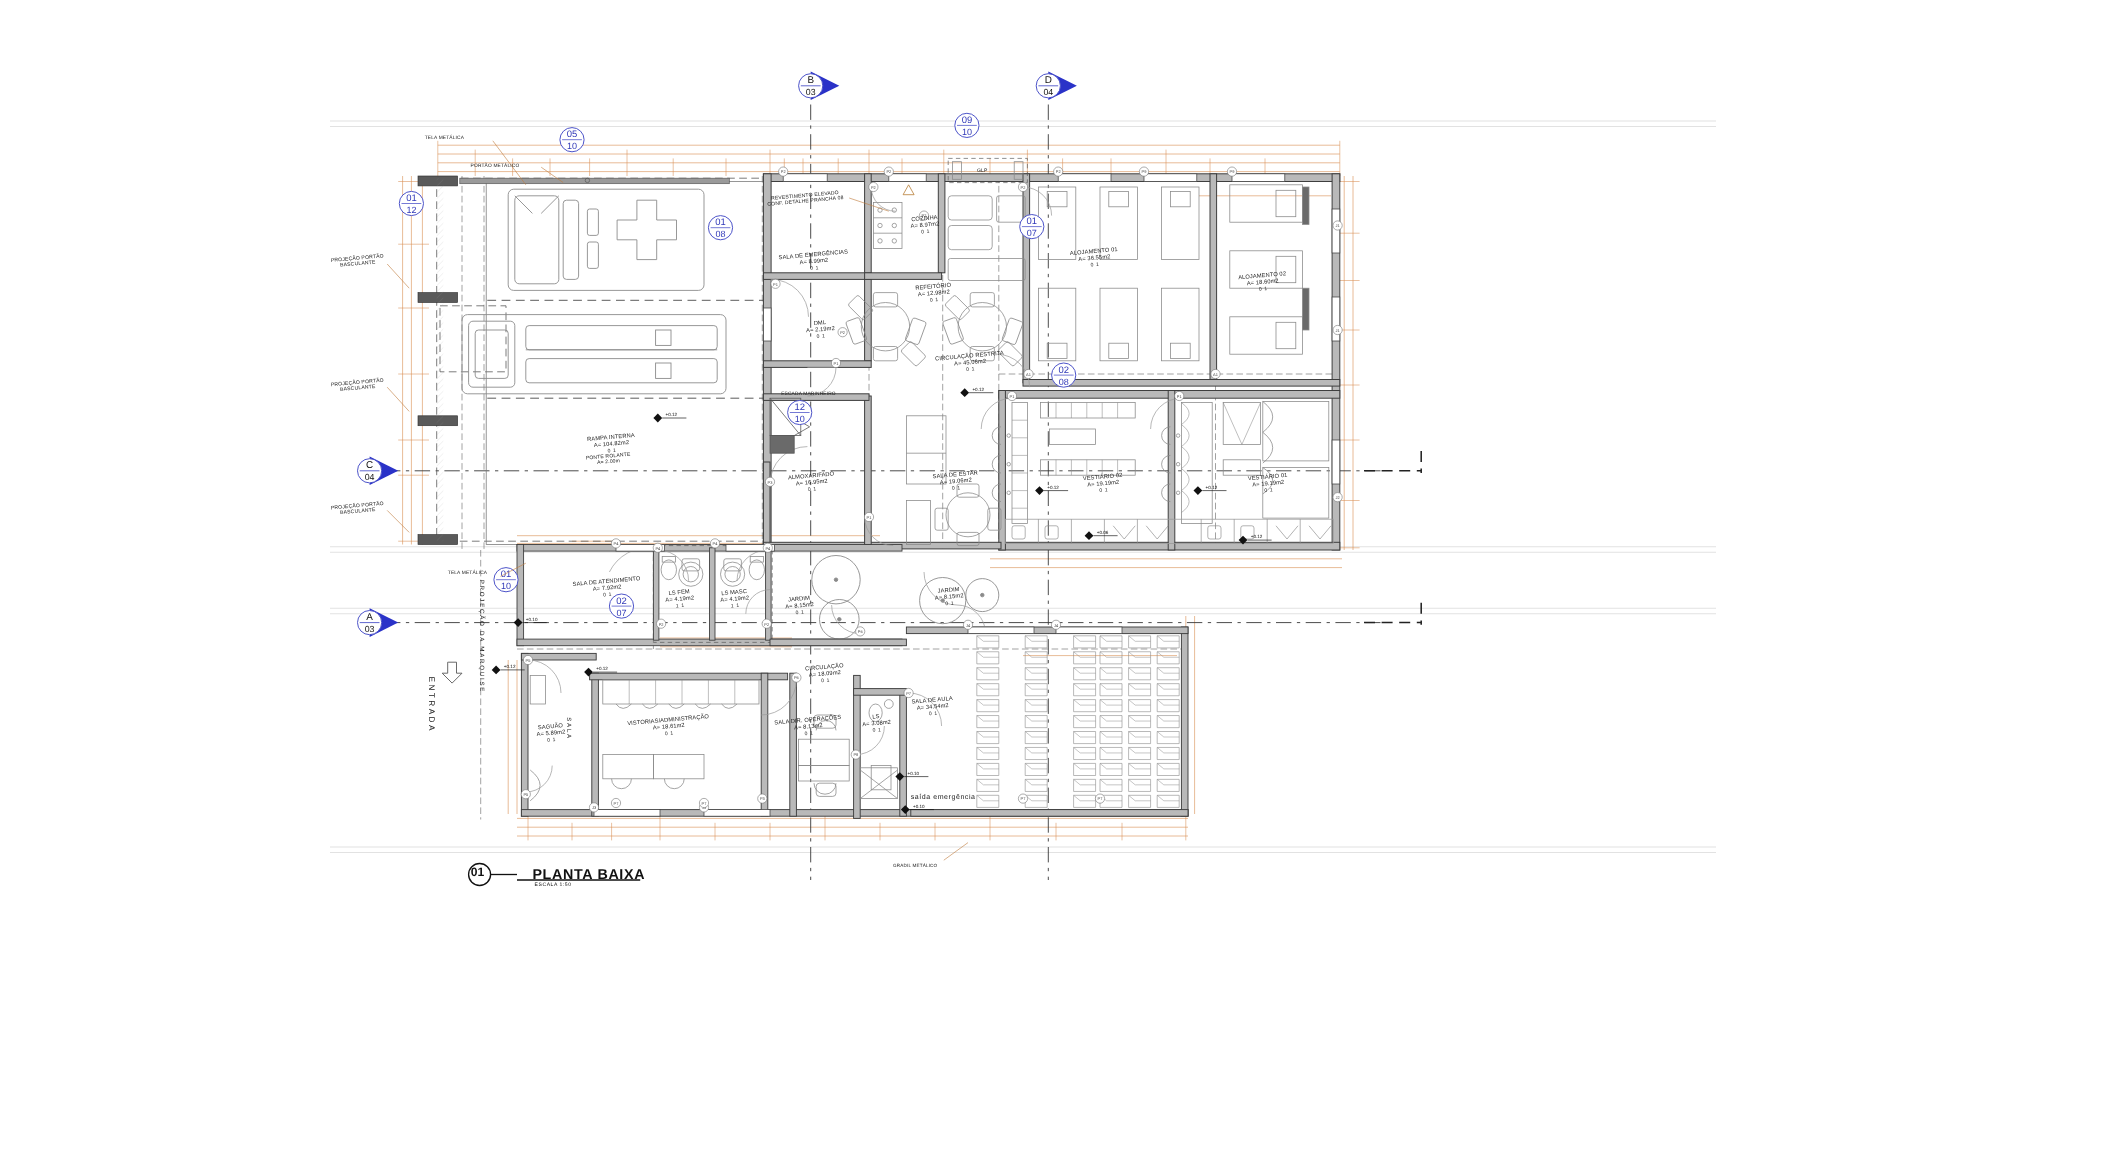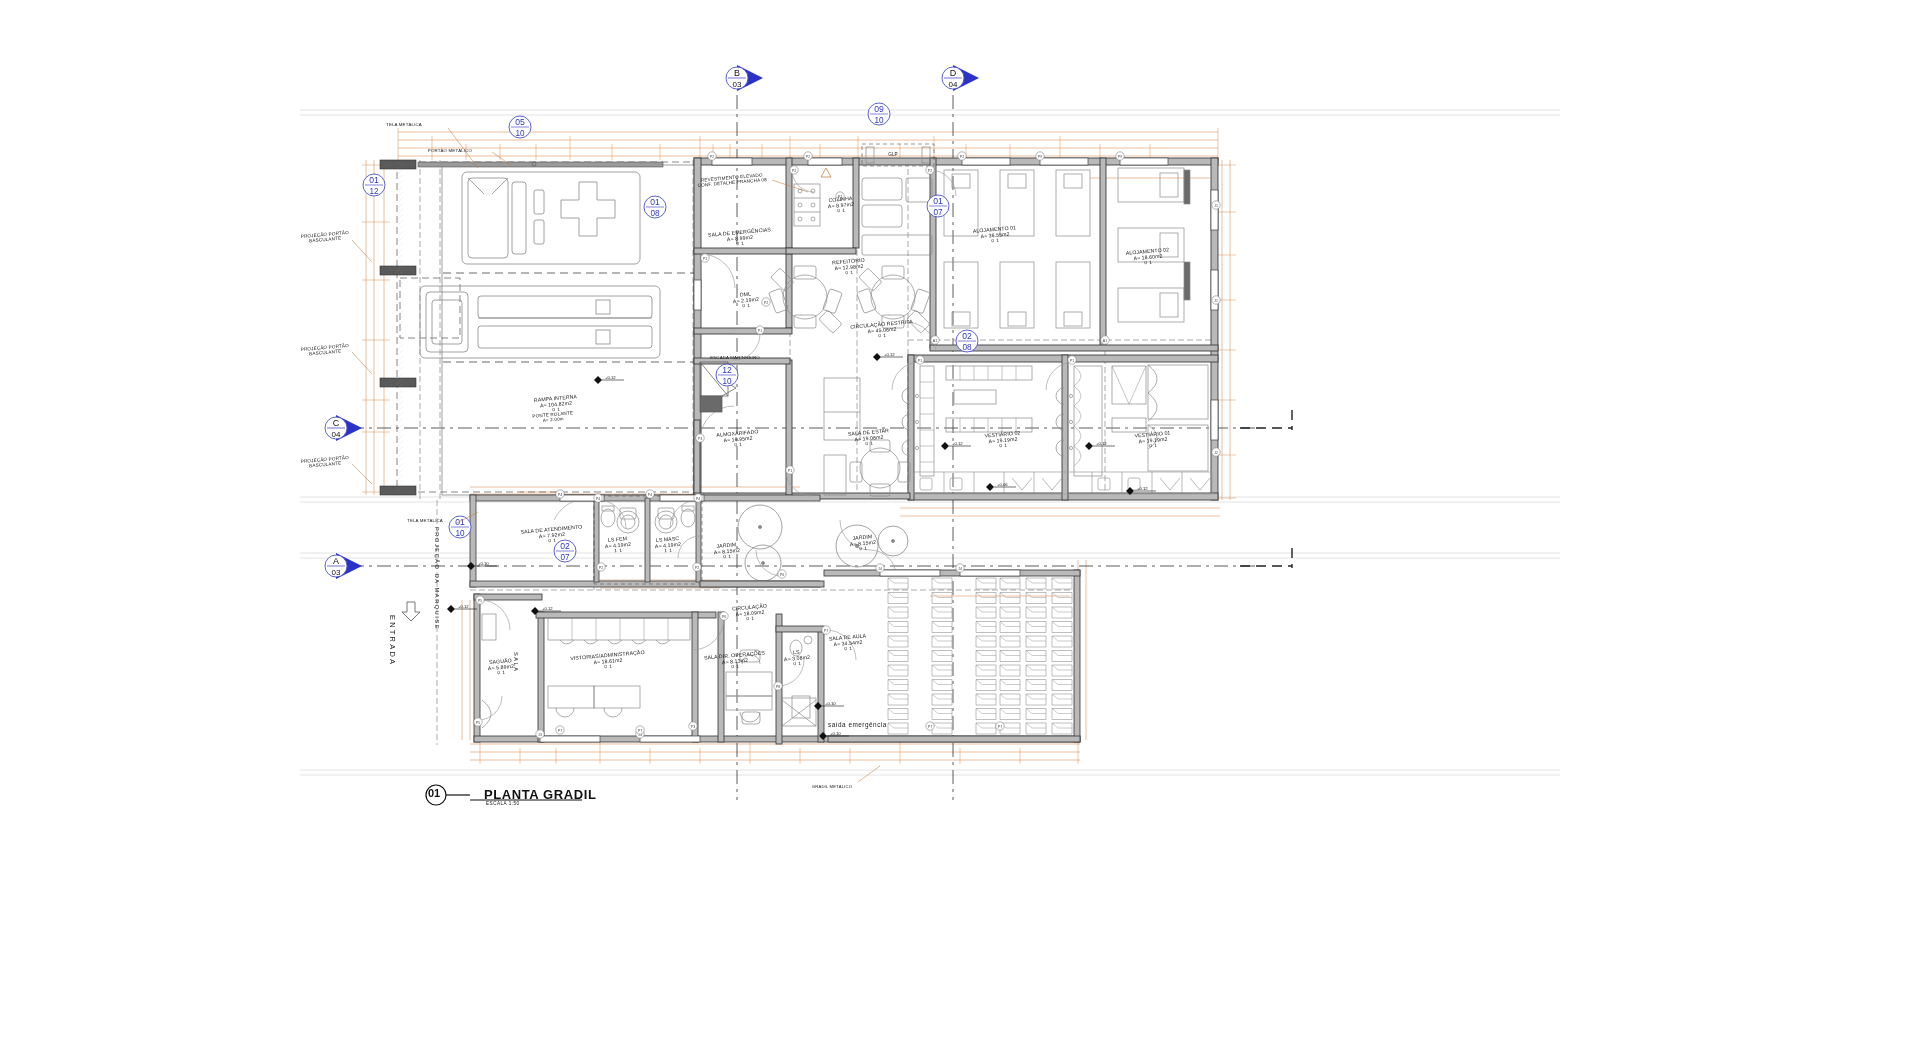--- a/index.html
+++ b/index.html
@@ -1187,17 +1187,17 @@
       <div class="txt note" style="left: 505px; top: 412px; width: 96px; transform: rotate(-5deg);">
         <span style="display: block;">PONTE ROLANTE</span>
         <span style="display: block;">A= 2.00m</span>
       </div>
       <div class="txt entr" style="left: 397px; top: 615px; transform: rotate(90deg); transform-origin: left top;">ENTRADA</div>
       <div class="txt marq" style="left: 440px; top: 527px; transform: rotate(90deg); transform-origin: left top;">PROJEÇÃO DA MARQUISE</div>
       <div class="txt marq" style="left: 519px; top: 652px; transform: rotate(90deg); transform-origin: left top;">SALA</div>
       <div class="txt emerg" style="left: 828px; top: 721px;">saída emergência</div>
     </div>
 
-  <div class="txt bigtitle" style="left:484px;top:787px;">PLANTA GRADIL</div>
+  <div class="txt bigtitle" style="left:484px;top:787px;">PLANTA BAIXA</div>
   <div class="txt subtitle" style="left:486px;top:801px;">ESCALA 1:50</div>
   <div class="txt" style="left:428px;top:787px;font-size:11px;font-weight:bold;color:#111;">01</div>
 
 </div>
 
 </body></html>

